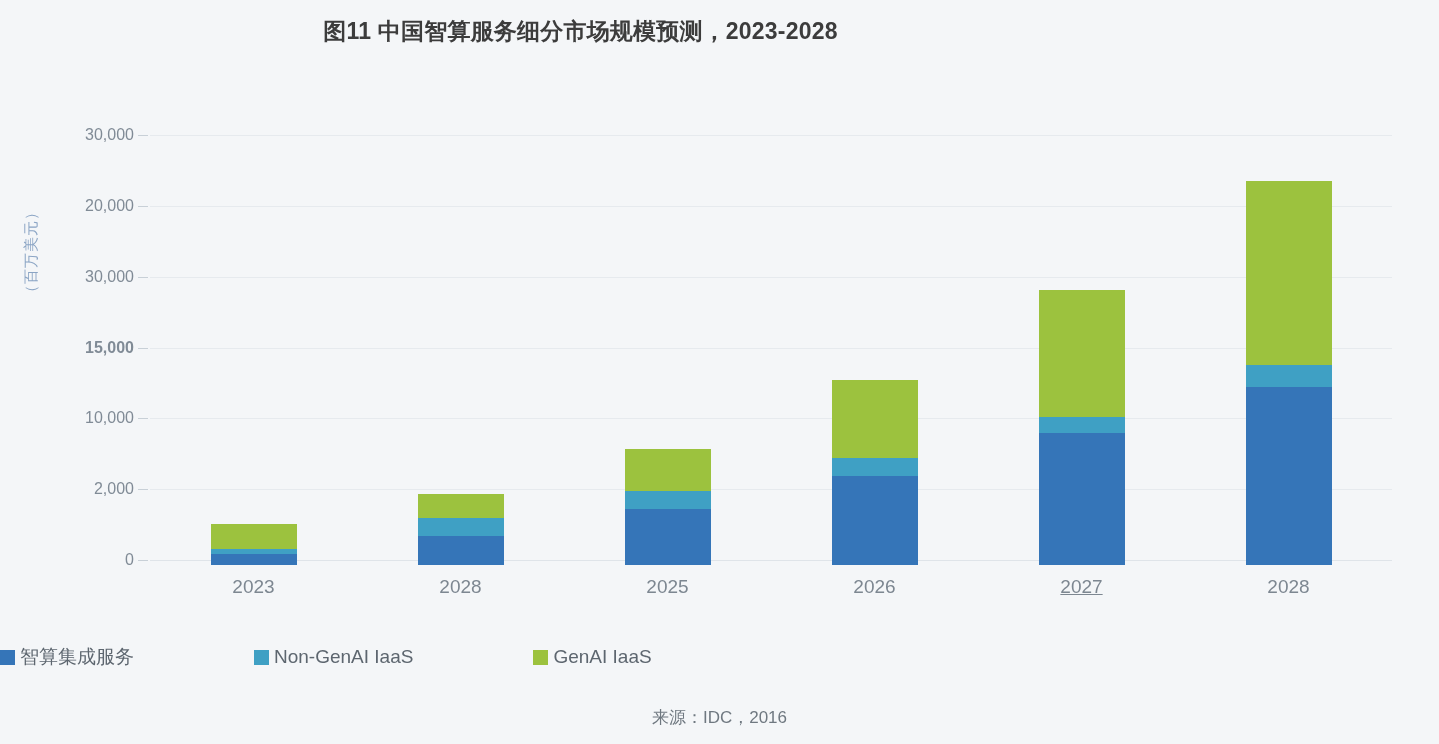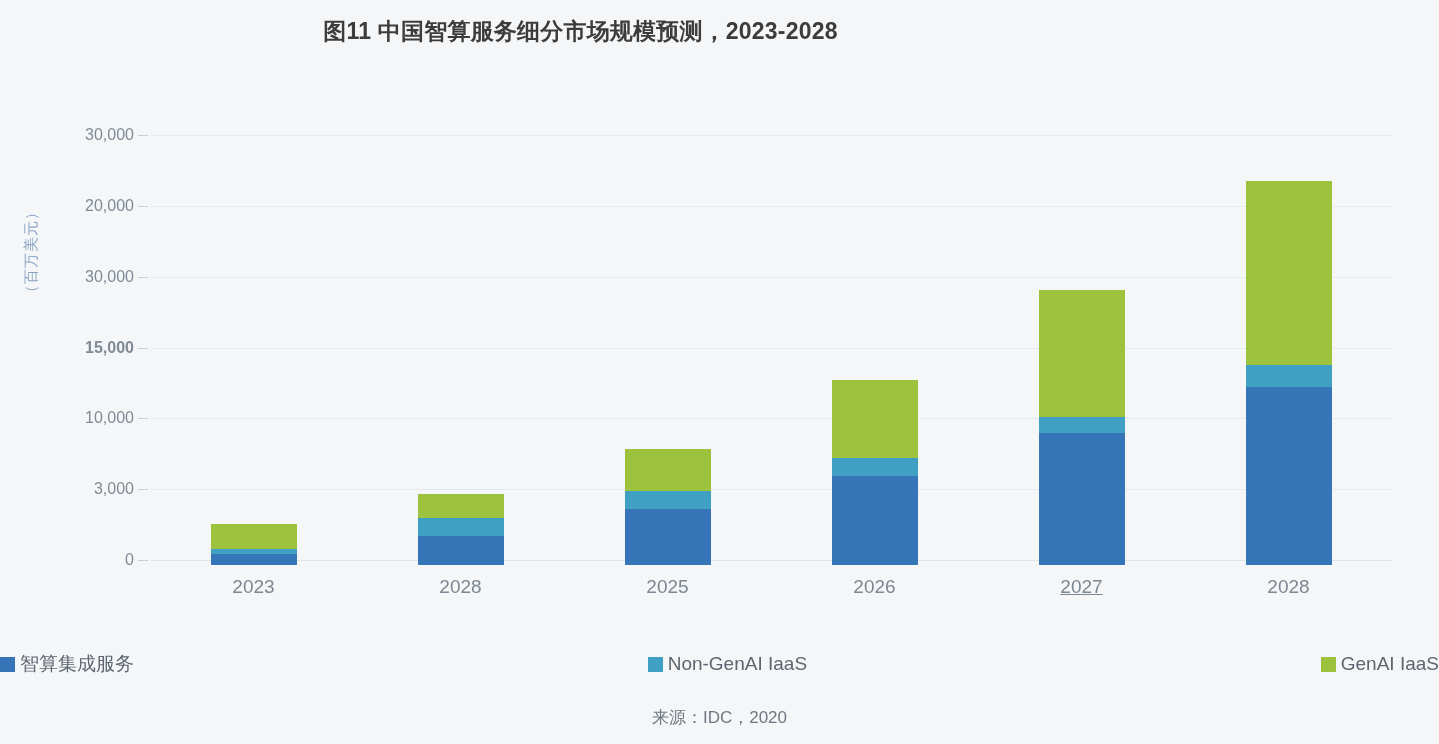--- a/index.html
+++ b/index.html
@@ -110,24 +110,23 @@
     color: #7d8791;
   }
 
   
   .legend {
     position: absolute;
     top: 644px;
     left: 0;
     width: 1439px;
     display: flex;
-    justify-content: space-between;
+    justify-content: flex-start;
     align-items: center;
     gap: 0;
-    margin-top: 7px;
   }
   .legend-item {
     display: flex;
     align-items: center;
     gap: 5px;
     font-size: 19px;
     color: #5d666f;
     white-space: nowrap;
   }
   .legend-swatch {
@@ -154,21 +153,21 @@
 
 <div id="chart-figure">
 
   <div class="chart-title">图11 中国智算服务细分市场规模预测，2023-2028</div>
 
   <div class="y-axis-title">（百万美元）</div>
 
   <div id="y-axis">
       <div class="y-tick-label" style="top: 560px;">0</div>
       <div class="y-tick-mark" style="top: 560px;"></div>
-      <div class="y-tick-label" style="top: 489.167px;">3,000</div>
+      <div class="y-tick-label" style="top: 489.167px;">2,000</div>
       <div class="y-tick-mark" style="top: 489.167px;"></div>
       <div class="y-tick-label" style="top: 418.333px;">10,000</div>
       <div class="y-tick-mark" style="top: 418.333px;"></div>
       <div class="y-tick-label" style="top: 347.5px; font-weight: bold;">15,000</div>
       <div class="y-tick-mark" style="top: 347.5px;"></div>
       <div class="y-tick-label" style="top: 276.667px;">30,000</div>
       <div class="y-tick-mark" style="top: 276.667px;"></div>
       <div class="y-tick-label" style="top: 205.833px;">20,000</div>
       <div class="y-tick-mark" style="top: 205.833px;"></div>
       <div class="y-tick-label" style="top: 135px;">30,000</div>
@@ -234,14 +233,14 @@
         <span class="legend-swatch" style="background: rgb(63, 160, 196);"></span>
         <span>Non-GenAI IaaS</span>
       </div>
       <div class="legend-gap"></div>
       <div class="legend-item">
         <span class="legend-swatch" style="background: rgb(156, 194, 62);"></span>
         <span>GenAI IaaS</span>
       </div>
     </div>
 
-  <div class="source-note">来源：IDC，2020</div>
+  <div class="source-note">来源：IDC，2016</div>
 </div>
 
 </body></html>

